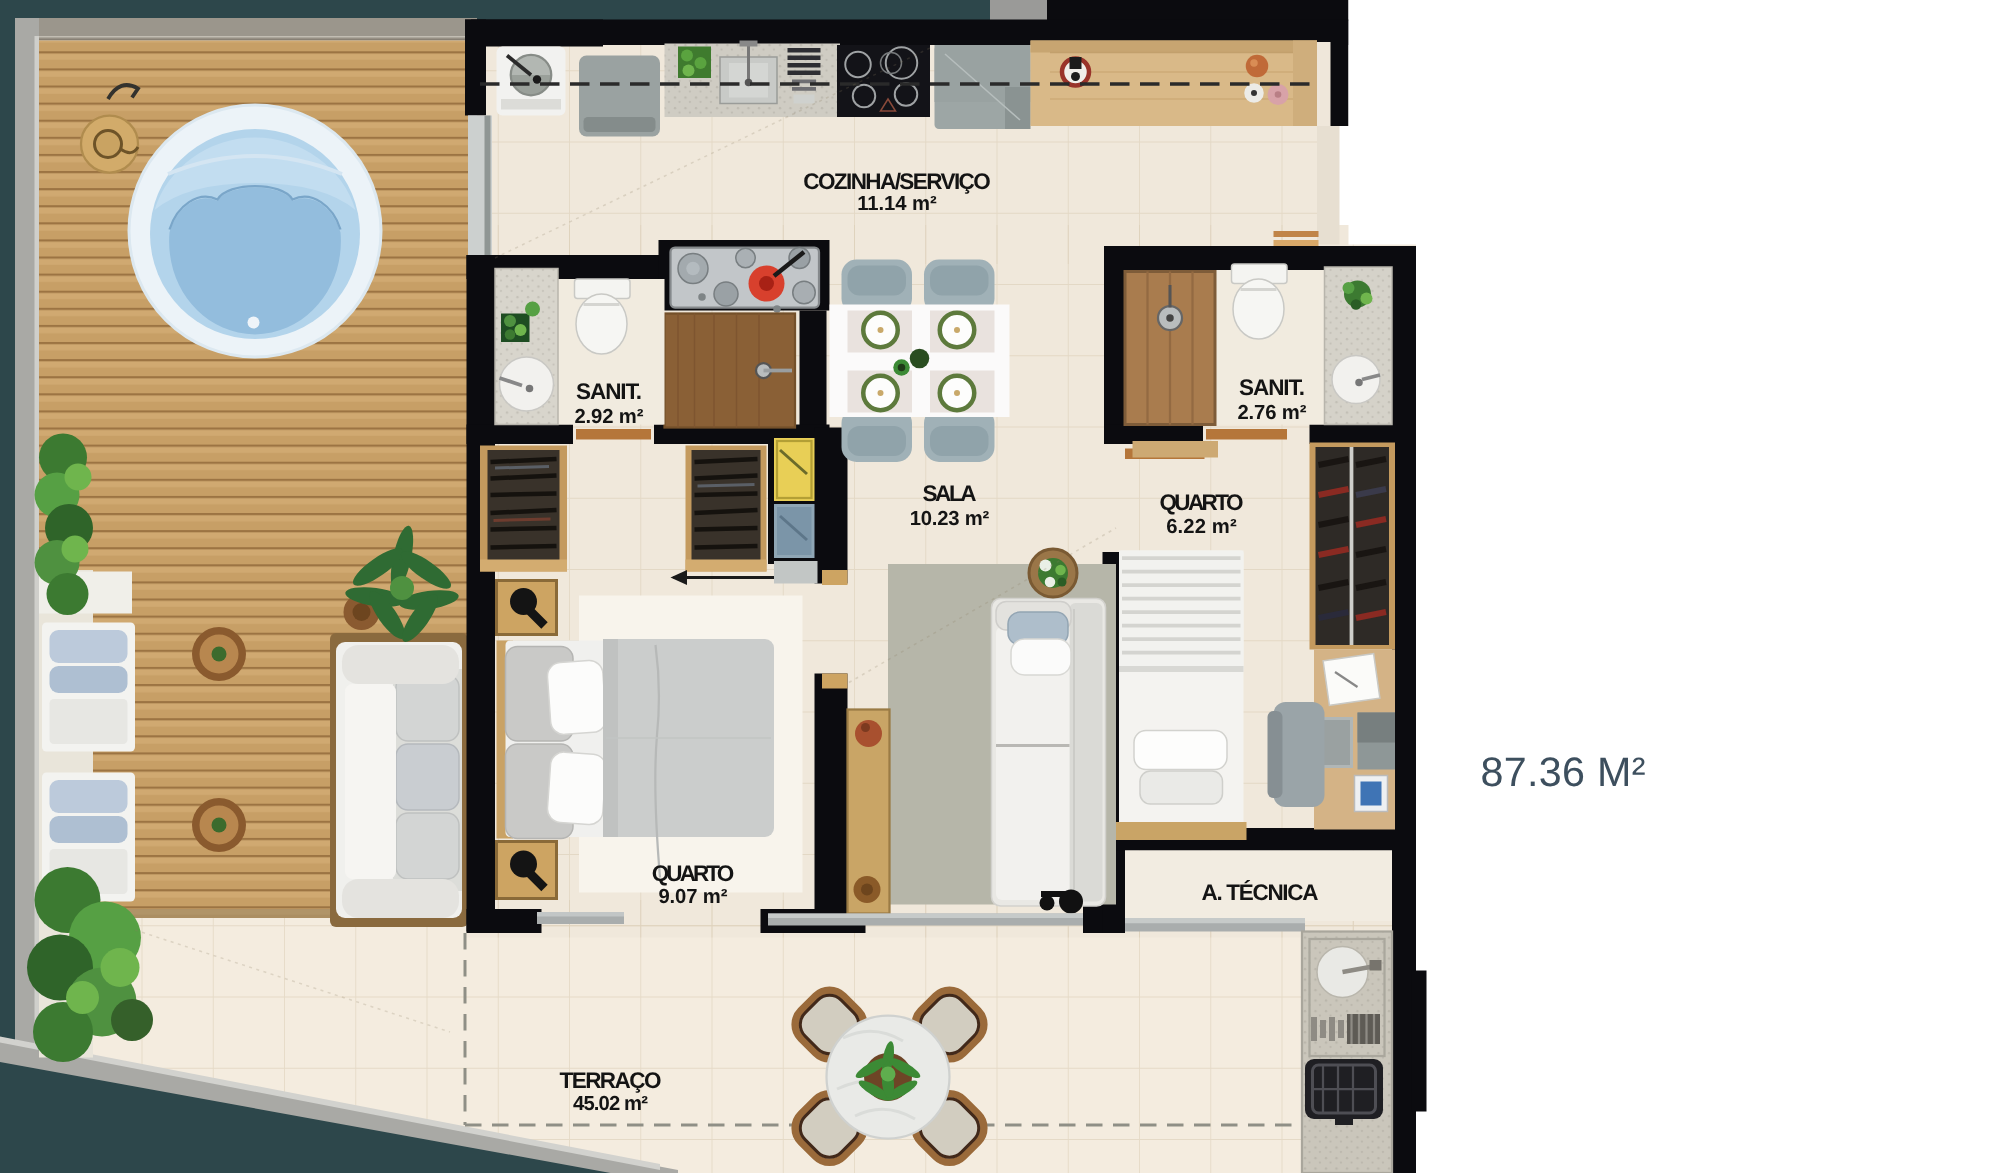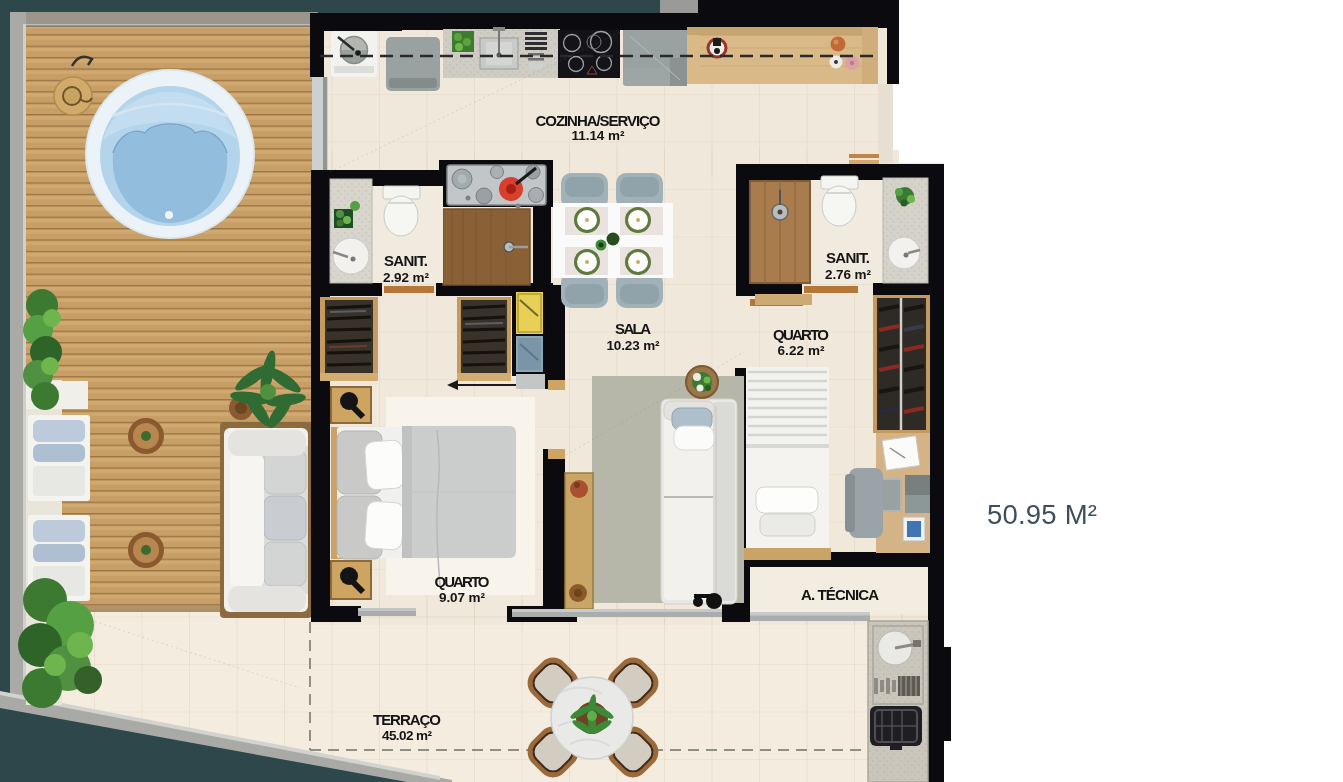--- a/index.html
+++ b/index.html
@@ -708,14 +708,14 @@
   </g>
 
   <rect x="899" y="0" width="444" height="163" fill="#ffffff"></rect>
 
   <rect x="944" y="163" width="399" height="619" fill="#ffffff"></rect>
 
   <rect x="941" y="647" width="10" height="94" fill="#0b0b0f"></rect>
 </svg>
 
 
-<div class="area">50.95 M²</div>
+<div class="area">87.36 M²</div>
 </div>
 
 </body></html>

